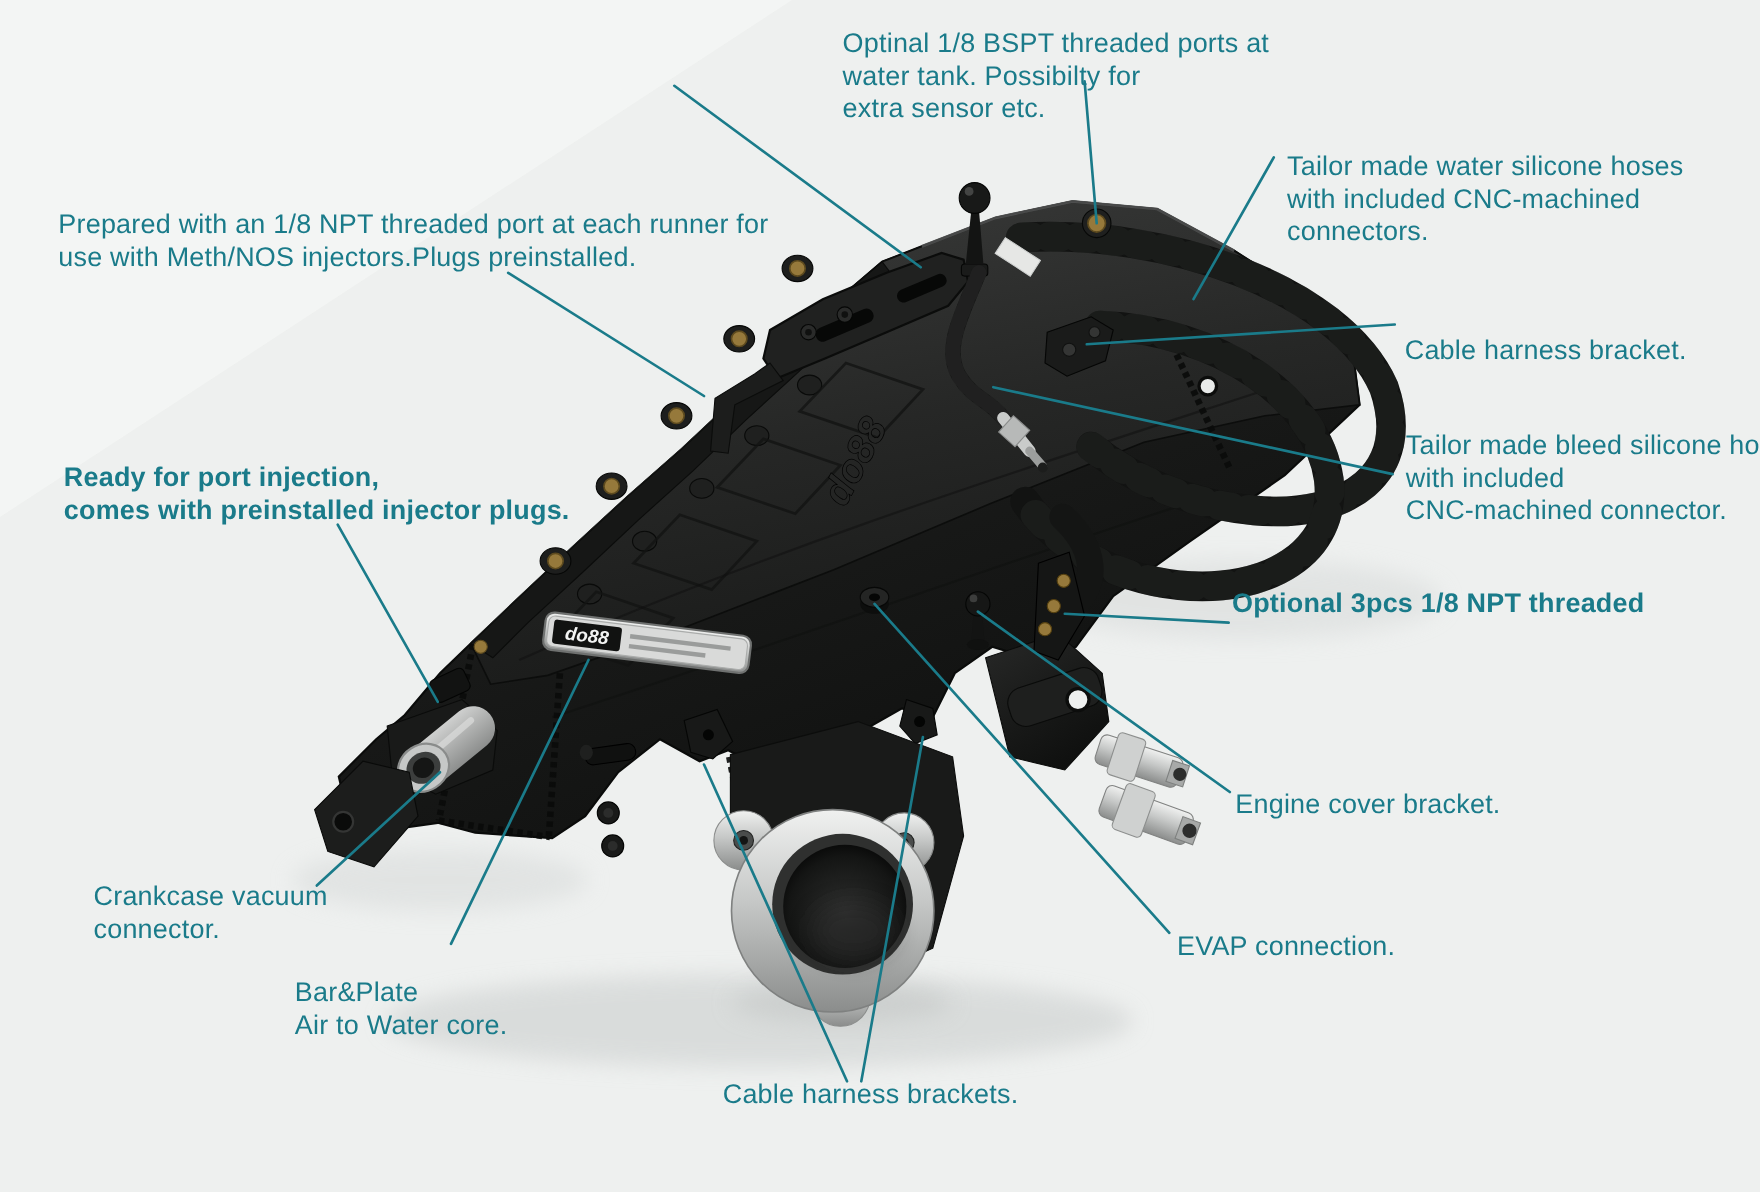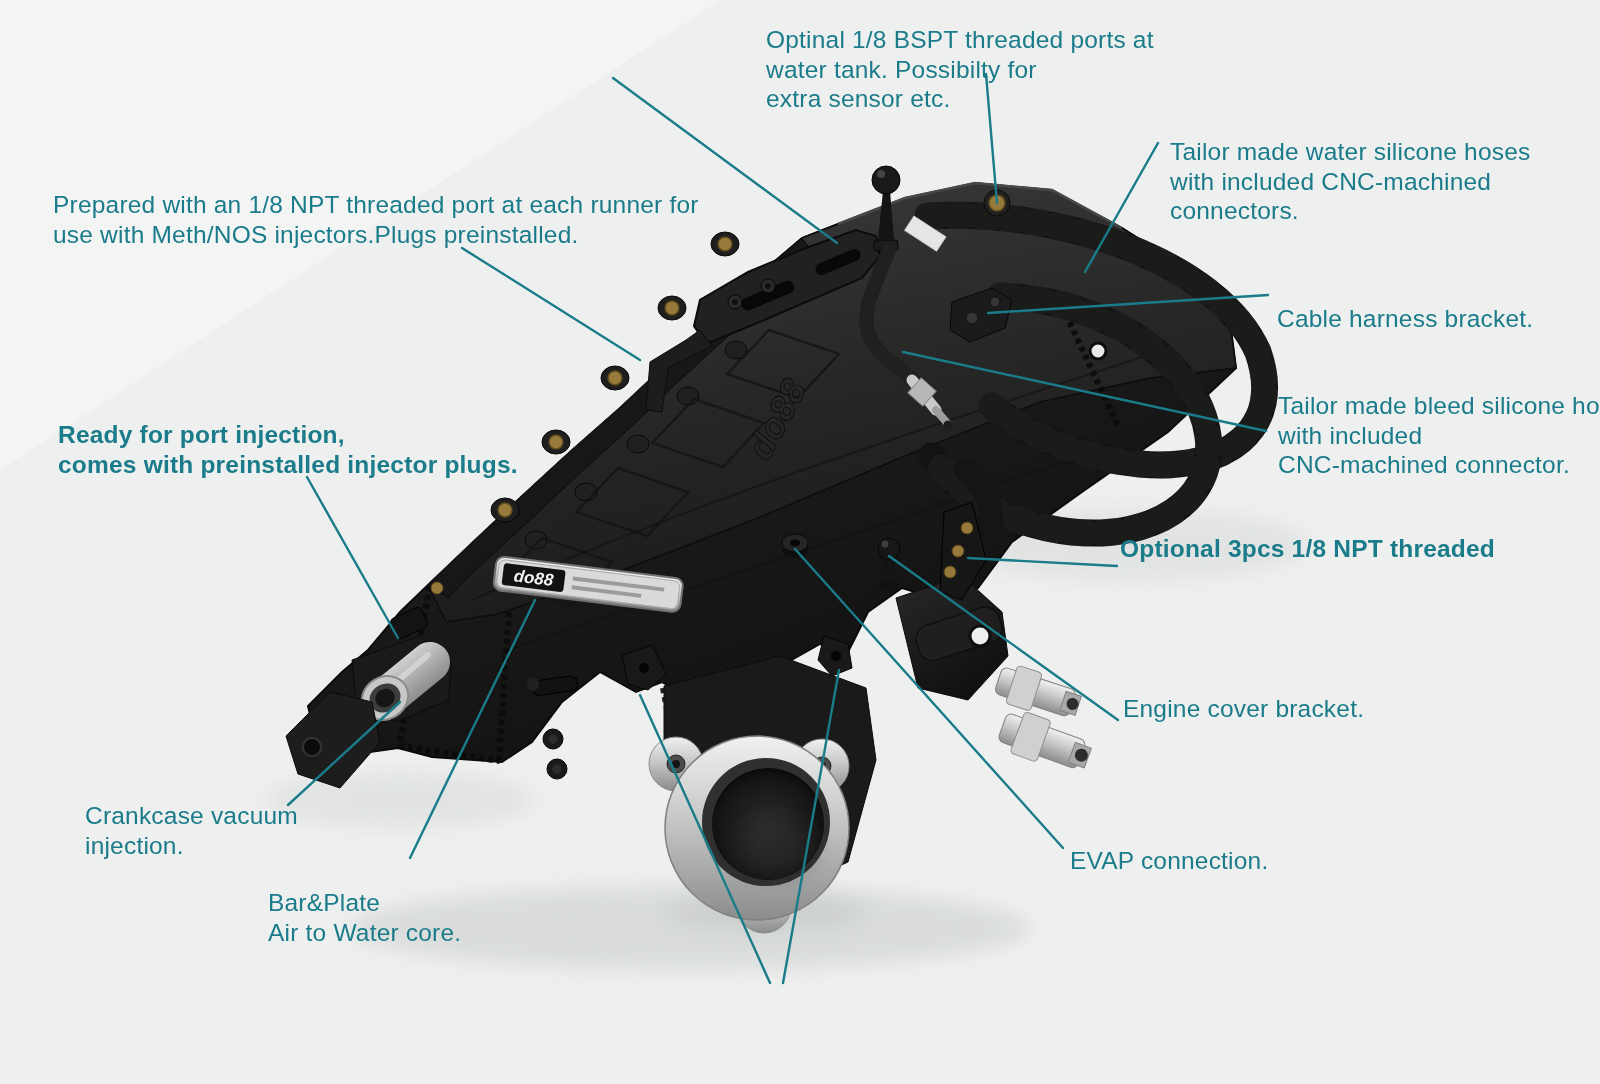--- a/index.html
+++ b/index.html
@@ -327,28 +327,31 @@
   <span class="ln">with included</span>
   <span class="ln">CNC-machined connector.</span>
 </div>
 <div class="ann" style="left:58px;top:420px;font-weight:bold;">
   <span class="ln">Ready for port injection,</span>
   <span class="ln">comes with preinstalled injector plugs.</span>
 </div>
 <div class="ann" style="left:1120px;top:534px;font-weight:bold;">
   <span class="ln">Optional 3pcs 1/8 NPT threaded</span>
 </div>
-<div class="ann" style="left:1123px;top:694px;">
+<div class="ann" style="left:1123px;top:717px;">
   <span class="ln">Engine cover bracket.</span>
 </div>
 <div class="ann" style="left:1070px;top:846px;">
   <span class="ln">EVAP connection.</span>
 </div>
 <div class="ann" style="left:85px;top:801px;">
   <span class="ln">Crankcase vacuum</span>
-  <span class="ln">injection.</span>
+  <span class="ln">connector.</span>
 </div>
 <div class="ann" style="left:268px;top:888px;">
   <span class="ln">Bar&amp;Plate</span>
   <span class="ln">Air to Water core.</span>
 </div>
+<div class="ann" style="left:657px;top:981px;">
+  <span class="ln">Cable harness brackets.</span>
+</div>
 
 </div>
 
 </body></html>

